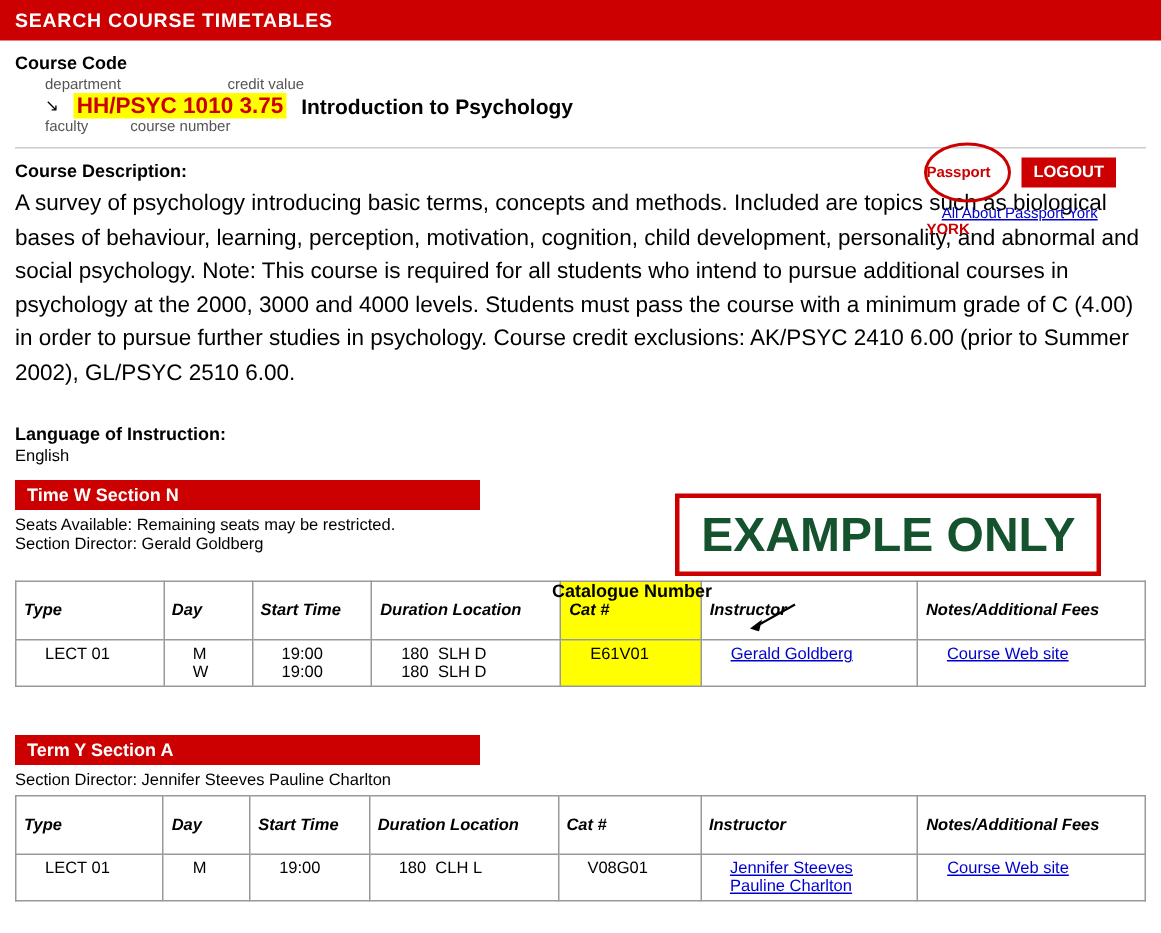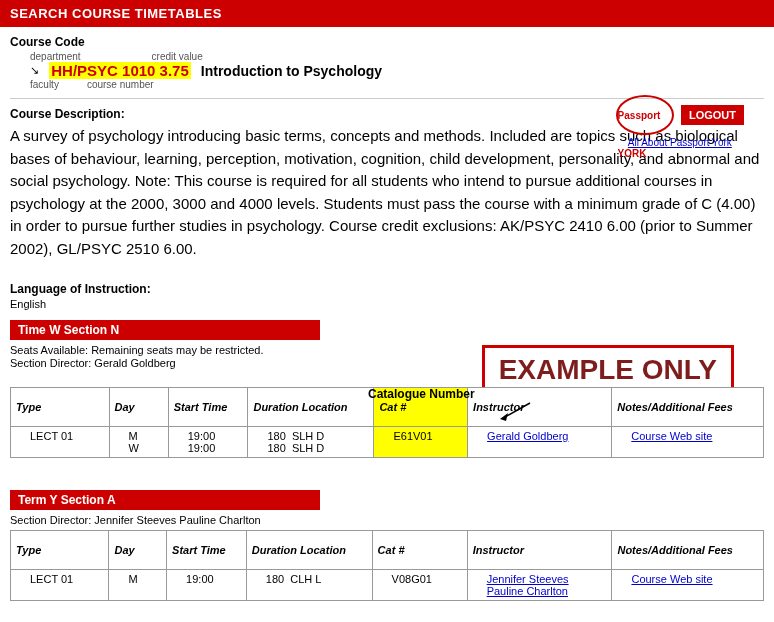--- a/index.html
+++ b/index.html
@@ -134,24 +134,24 @@
 
     .language-label {
       font-weight: bold;
       font-size: 12px;
       margin-bottom: 2px;
     }
 
     .example-only {
       position: absolute;
       right: 30px;
-      top: 310px;
+      top: 294px;
       border: 3px solid #cc0000;
-      color: #7f1d1d;
-      font-size: 28px;
+      color: #14532d;
+      font-size: 32px;
       font-weight: bold;
       padding: 6px 14px;
     }
 
     .seats-info {
       font-size: 11px;
       margin-bottom: 1px;
     }
 
     table {

